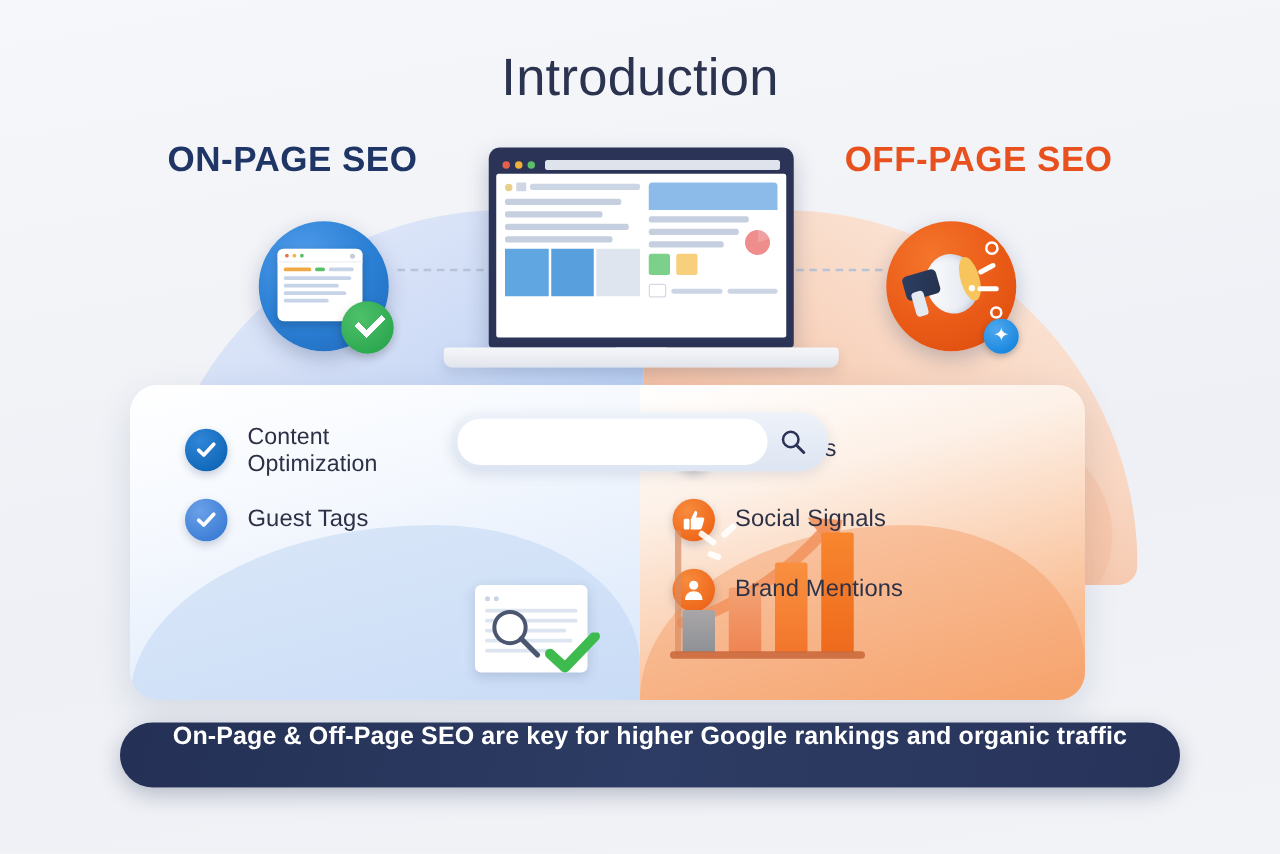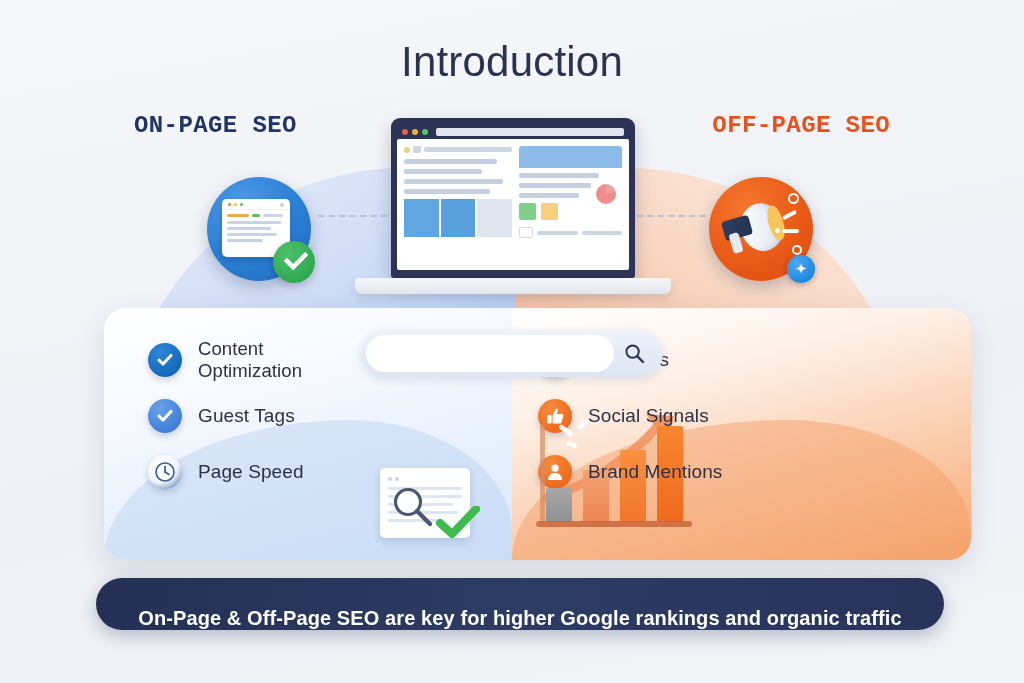--- a/index.html
+++ b/index.html
@@ -19,21 +19,21 @@
   .title {
     position: absolute; left: 0; top: 38px; width: 1024px;
     text-align: center;
     font-size: 42px; font-weight: 400; letter-spacing: .2px;
     color: #2b3350;
   }
 
   
   .head-left, .head-right {
     position: absolute; top: 112px;
-    font-size: 24px; font-weight: bold; letter-spacing: .4px; font-family: Liberation Mono, monospace;
+    font-size: 28px; font-weight: bold; letter-spacing: .4px;
   }
   .head-left  { left: 134px;  color: #1f3566; }
   .head-right { right: 134px; color: #e8511e; }
 
   
   .dome {
     position: absolute; left: 120px; top: 168px;
     width: 790px; height: 300px;
     border-radius: 330px 330px 18px 18px;
     overflow: hidden;
@@ -144,21 +144,21 @@
     border-radius: 3px 3px 7px 7px;
     box-shadow: 0 5px 10px rgba(40,60,100,.13);
   }
   .lap-notch {
     position:absolute; left:138px; top:160px; width:40px; height:7px;
     background:#d7dbe4; border-radius:0 0 5px 5px;
   }
 
   
   .card {
-    position:absolute; left:104px; top:308px; width:867px; height:252px;
+    position:absolute; left:104px; top:308px; width:764px; height:252px;
     border-radius:22px; overflow:hidden;
     box-shadow: 0 10px 28px rgba(40,60,100,.13);
     display:flex;
   }
   .panel-l {
     width:408px; height:100%;
     background: linear-gradient(165deg,#ffffff 0%, #f4f8fe 38%, #d8e6fa 100%);
     position:relative;
   }
   .panel-r {
@@ -235,21 +235,21 @@
   .cbase { position:absolute; left:4px; bottom:9px; width:156px; height:6px; background:#c9663a; border-radius:3px; opacity:.85;}
   .caxis { position:absolute; left:8px; bottom:12px; width:5px; height:100px; background:#d98c5f; border-radius:3px; opacity:.7;}
   .carrow { position:absolute; left:10px; bottom:30px; width:150px; height:96px; overflow:visible; }
   .tick { position:absolute; background:#fff; border-radius:2px; opacity:.9; }
 
   
   .banner {
     position:absolute; left:96px; top:578px; width:848px; height:52px;
     background: linear-gradient(100deg,#243055 0%, #2d3c64 50%, #28335a 100%);
     border-radius:26px;
-    display:flex; align-items:flex-end; justify-content:center;
+    display:flex; align-items:flex-start; justify-content:center;
     box-shadow: 0 6px 18px rgba(30,45,80,.28);
   }
   .banner-text {
     color:#fff; font-size:20px; font-weight:bold; letter-spacing:.1px; white-space:nowrap;
   }
 </style>
 </head>
 <body>
 
 <div id="stage">
@@ -400,30 +400,20 @@
         <div class="row">
           <span class="ico ico-blue2">
             <svg width="18" height="18" viewBox="0 0 18 18">
                 <path d="M3 9.2 L7 13 L15 4.4" fill="none" stroke="#fff" stroke-width="3" stroke-linecap="round" stroke-linejoin="round"></path>
               </svg>
           </span>
           <span class="row-label">Guest Tags</span>
         </div>
 
 
-        <div class="row">
-          <span class="ico ico-blue4">
-            <svg width="22" height="22" viewBox="0 0 22 22">
-              <circle cx="11" cy="11" r="9" fill="#fff" stroke="#2e5f9e" stroke-width="1.6"></circle>
-              <line x1="11" y1="11" x2="11" y2="5.5" stroke="#2e5f9e" stroke-width="1.7" stroke-linecap="round"></line>
-              <line x1="11" y1="11" x2="15" y2="13.5" stroke="#2e5f9e" stroke-width="1.7" stroke-linecap="round"></line>
-            </svg>
-          </span>
-          <span class="row-label">Page Speed</span>
-        </div>
       </div>
     </div>
 
     <div class="panel-r">
       <div class="panel-wave wave-o"></div>
 
       <div class="chart-ill">
         <svg class="carrow" viewBox="0 0 150 96">
           <path d="M4 88 C 40 78, 85 52, 118 14" fill="none" stroke="#f2925c" stroke-width="9" stroke-linecap="round" opacity=".85"></path>
           <path d="M104 4 L132 6 L126 34 Z" fill="#f2925c" opacity=".9"></path>

